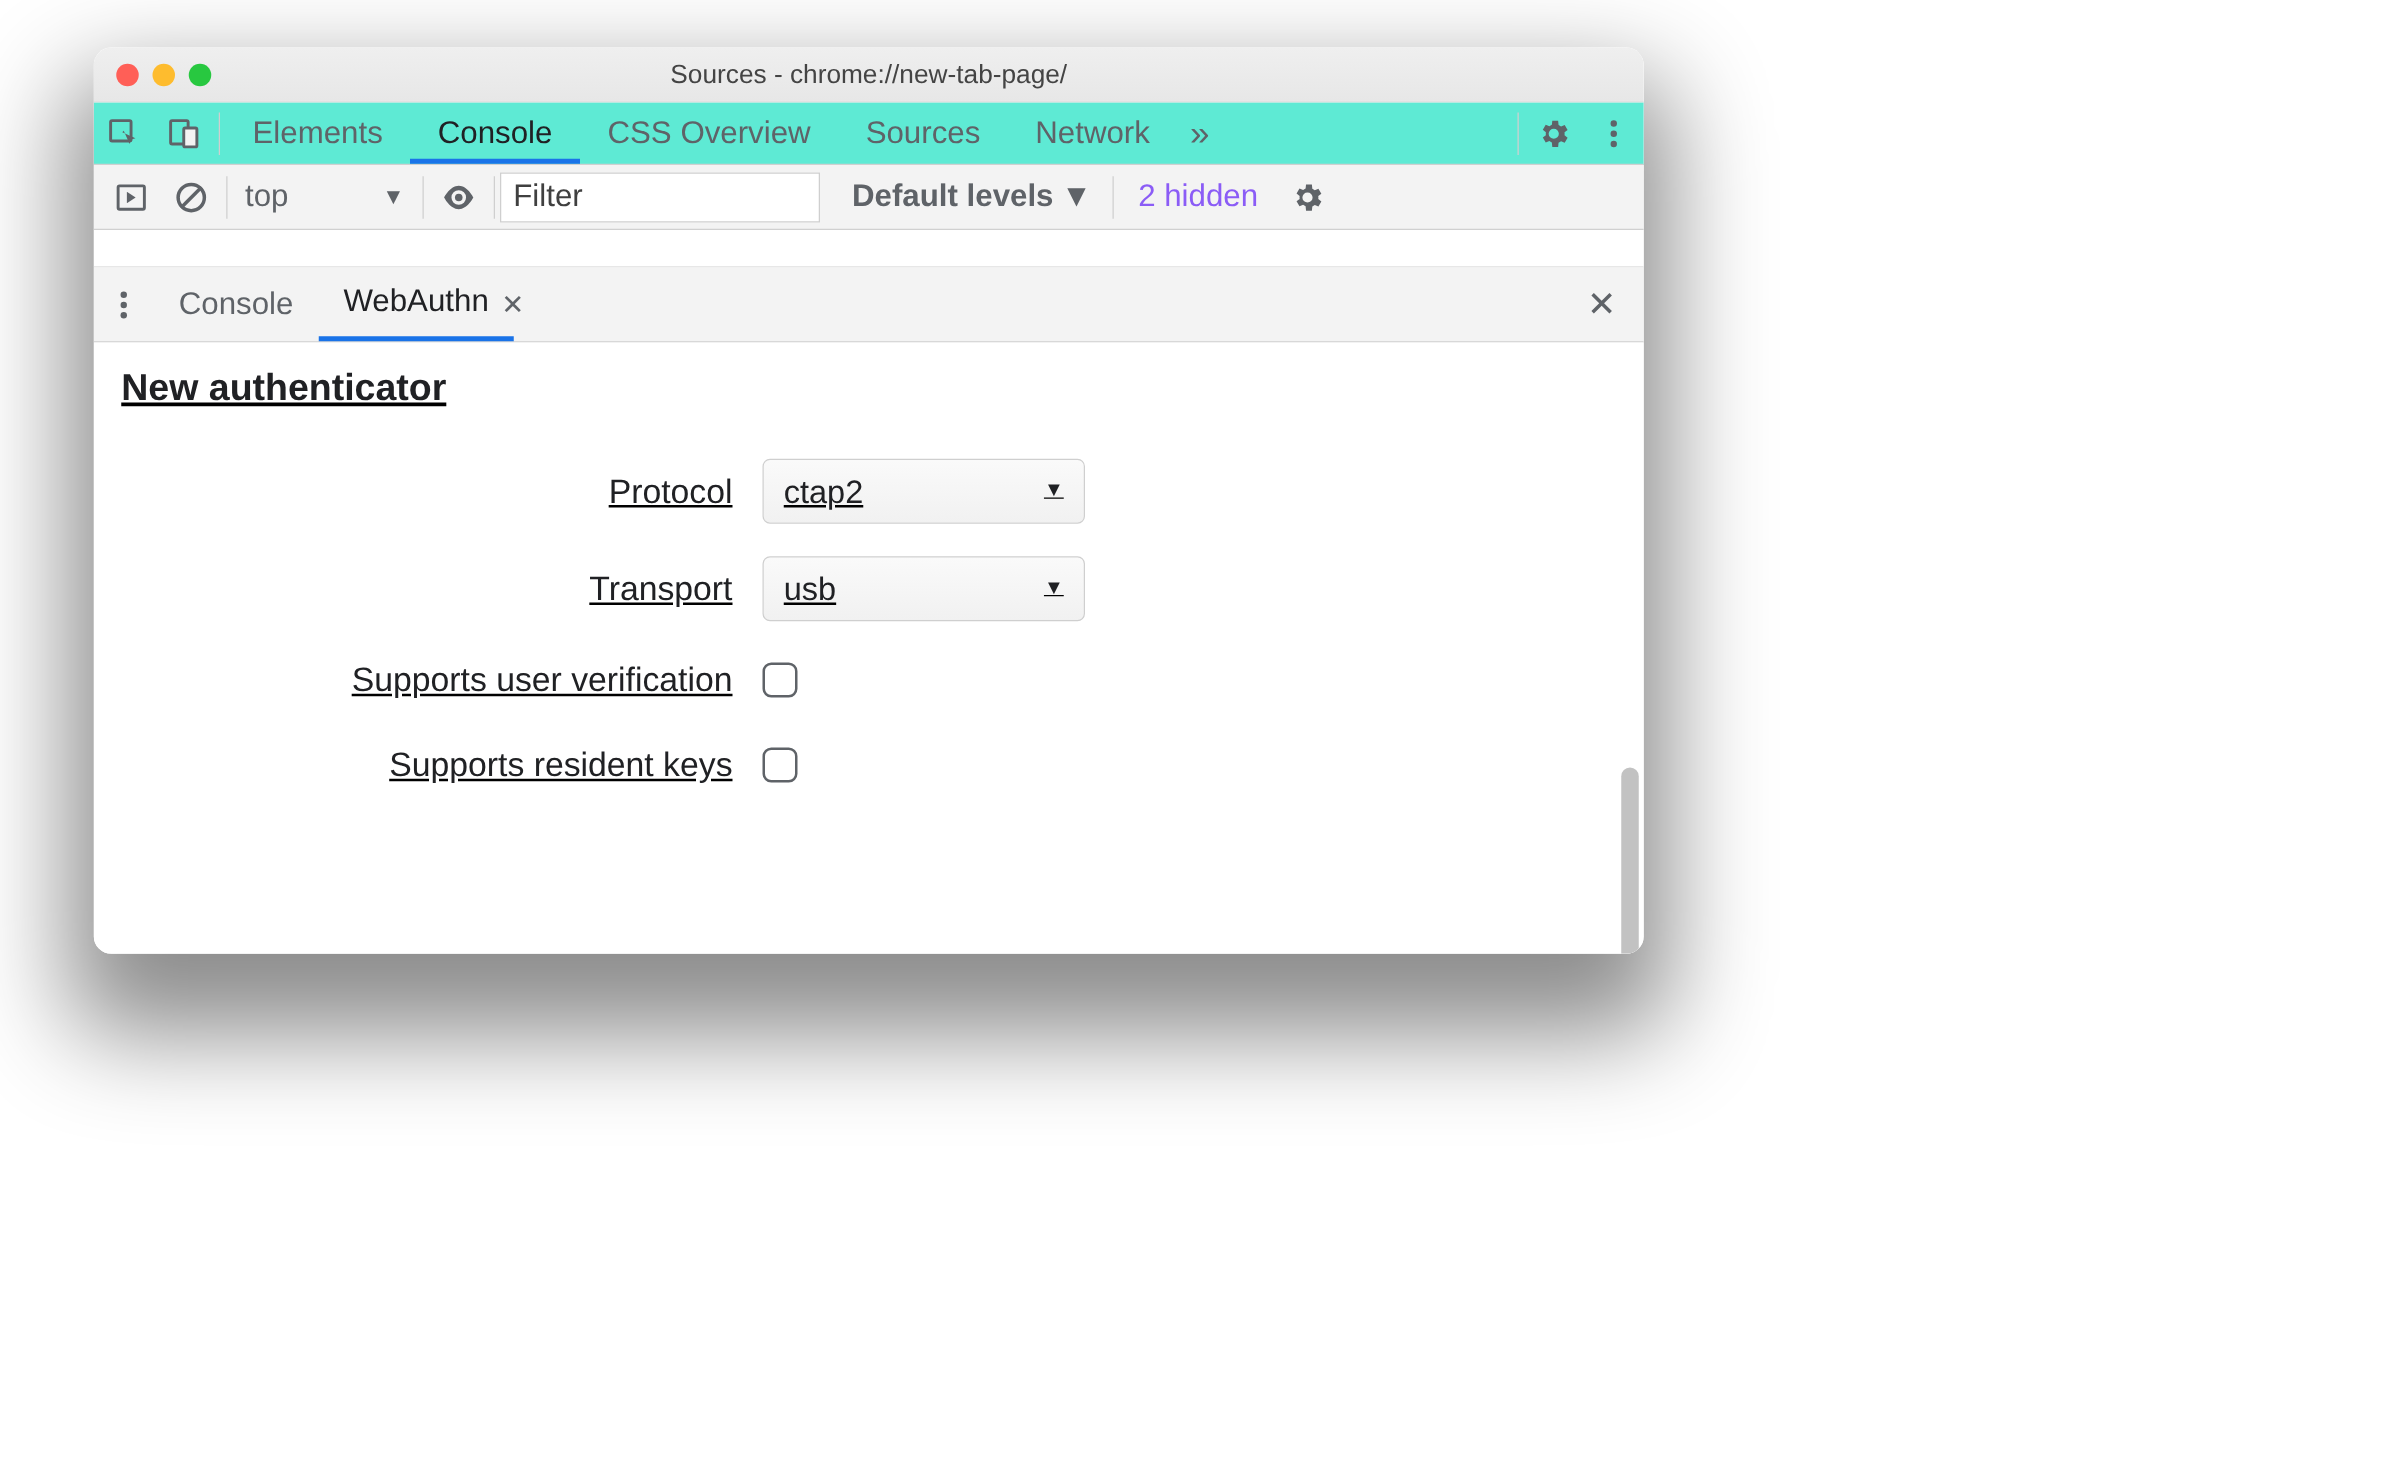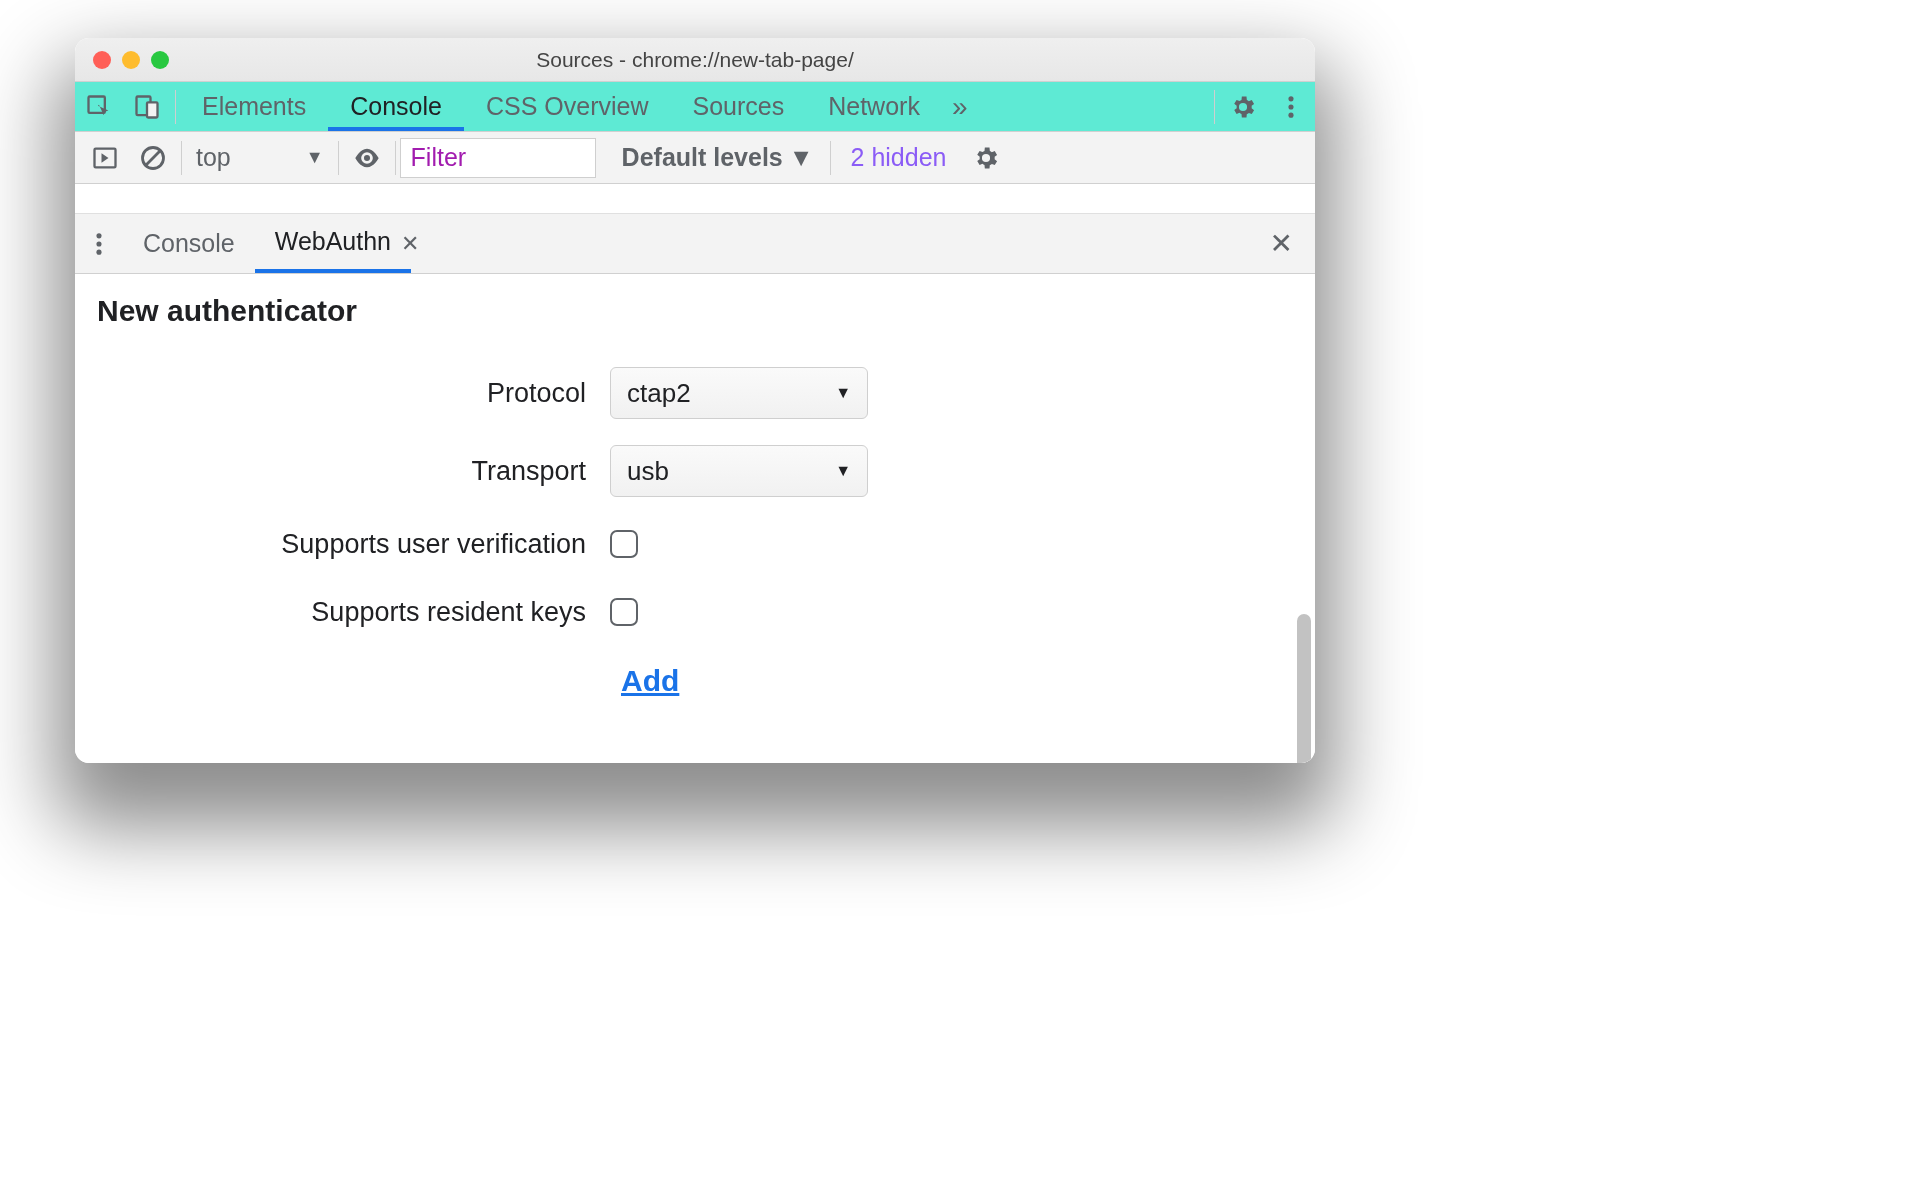--- a/index.html
+++ b/index.html
@@ -17,34 +17,34 @@
   .icon-btn svg { width:28px; height:28px; }
   .vdiv { width:1px; height:34px; background:#cfcfcf; margin:0 4px; }
   .tab { padding:0 22px; height:100%; display:flex; align-items:center; cursor:pointer; }
   .tab.active { color:#202124; border-bottom:4px solid #1a73e8; padding-top:4px; }
   .chevmore { font-size:28px; padding:0 10px; }
   .tabstrip .spacer { flex:1; }
   
   .toolbar { height:52px; background:#f3f3f3; border-bottom:1px solid #d0d0d0; display:flex; align-items:center; font-size:25px; color:#5f6368; padding:0 6px; }
   .tb-select { display:flex; align-items:center; gap:75px; padding:0 10px; height:40px; }
   .tb-select .caret { font-size:18px; color:#5f6368; }
-  .tb-input { height:40px; width:196px; border:1px solid #cfcfcf; background:#fff; font-size:25px; padding:2px 10px; color:#a21caf; display:flex; align-items:center; }
+  .tb-input { height:40px; width:256px; border:1px solid #cfcfcf; background:#fff; font-size:25px; padding:2px 10px; color:#404040; display:flex; align-items:center; }
   .tb-levels { display:flex; align-items:center; gap:6px; padding:0 12px;font-weight:bold; }
   .hidden-txt { color:#8b5cf6; padding:0 16px; }
   
   .band { height:30px; background:#fff; border-bottom:1px solid #e0e0e0; }
   
   .drawer { height:60px; background:#f3f3f3; border-bottom:1px solid #d0d0d0; display:flex; align-items:center; font-size:25px; color:#5f6368; }
   .drawer .tab { padding:0 20px; }
   .drawer .tab.active { border-bottom:4px solid #1a73e8; }
   .drawer .close-tab { font-size:22px; color:#5f6368; margin-left:-10px; padding-right:12px; cursor:pointer; }
   .drawer .spacer { flex:1; }
   .drawer .x { font-size:28px; padding:0 22px; color:#5f6368; cursor:pointer; }
   
-  .panel { background:#fff; padding:20px 0 0 0; position:relative; height:calc(100% - 44px - 50px - 52px - 30px - 60px); overflow:hidden; }
+  .panel { background:#fff; padding:20px 0 0 0; position:relative; height:calc(100% - 44px - 50px - 52px - 30px - 60px); overflow:hidden;text-decoration:underline; }
   .panel h2 { margin:0 0 26px 22px; font-size:30px; color:#202124; font-weight:700; }
   .form { font-size:27px; color:#202124; }
   .row { display:flex; align-items:center; height:78px; }
   .row .lab { width:535px; text-align:right; padding-right:24px; color:#202124; }
   .sel { width:258px; height:52px; border:1px solid #cfcfcf; border-radius:6px; background:linear-gradient(#fafafa,#f1f1f1); display:flex; align-items:center; justify-content:space-between; padding:0 16px; font-size:26px; color:#202124; }
   .sel .caret { font-size:16px; }
   .chk { width:28px; height:28px; border:2px solid #5f6368; border-radius:7px; background:#fff; }
   .addrow { display:flex; justify-content:flex-start; padding-left:546px; margin-top:18px; }
   .addlink { color:#1a73e8; font-weight:700; text-decoration:underline; font-size:30px; cursor:pointer; }
   .vscroll { position:absolute; right:4px; top:340px; width:14px; height:260px; background:#c2c2c2; border-radius:8px; }
@@ -196,20 +196,17 @@
       <div class="row" style="height:68px;">
         <div class="lab">Supports user verification</div>
         <div class="chk"></div>
       </div>
 
       <div class="row" style="height:68px;">
         <div class="lab">Supports resident keys</div>
         <div class="chk"></div>
       </div>
 
-      <div class="addrow">
-        <span class="addlink">Add</span>
-      </div>
     </div>
     <div class="vscroll"></div>
   </div>
 
 </div>
 
 </body></html>

